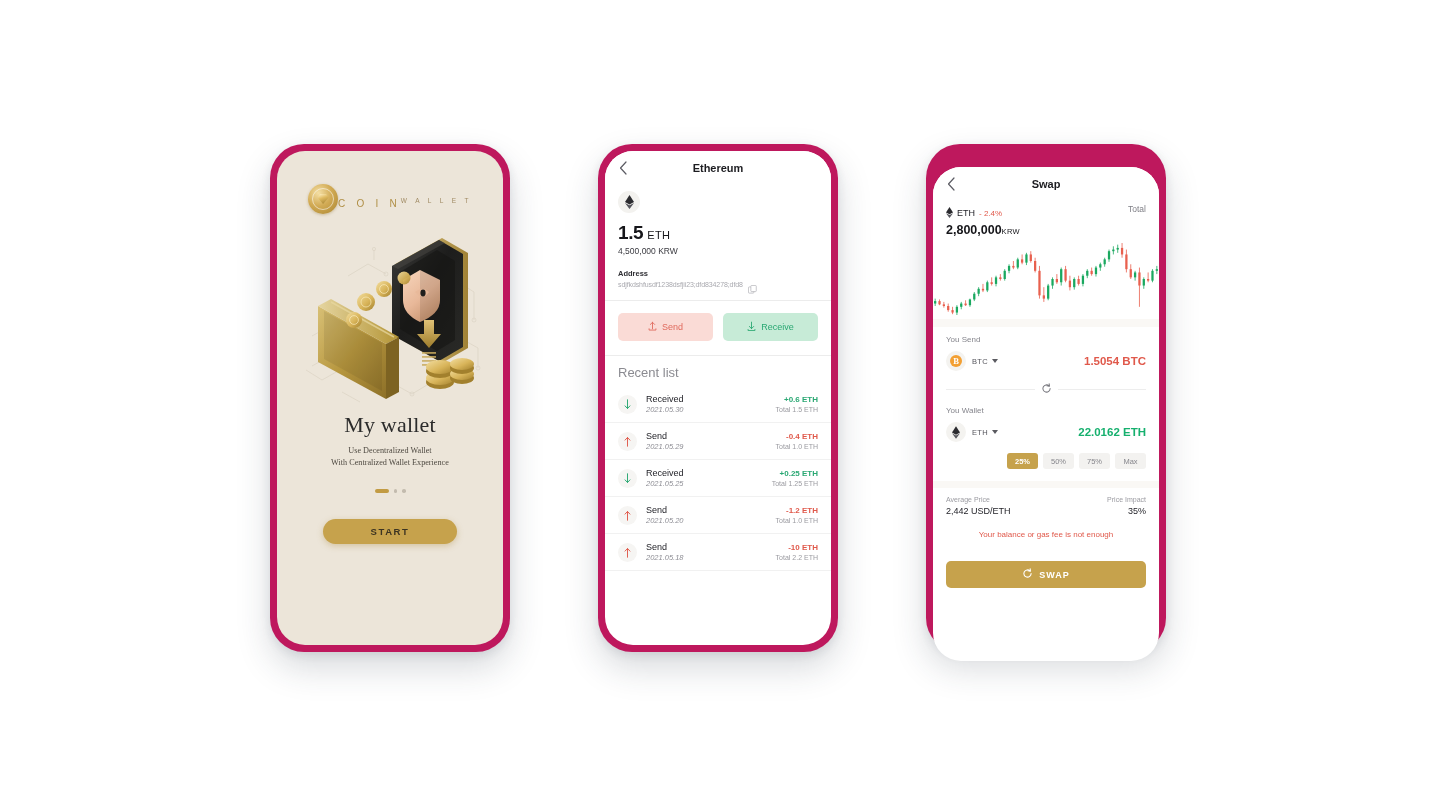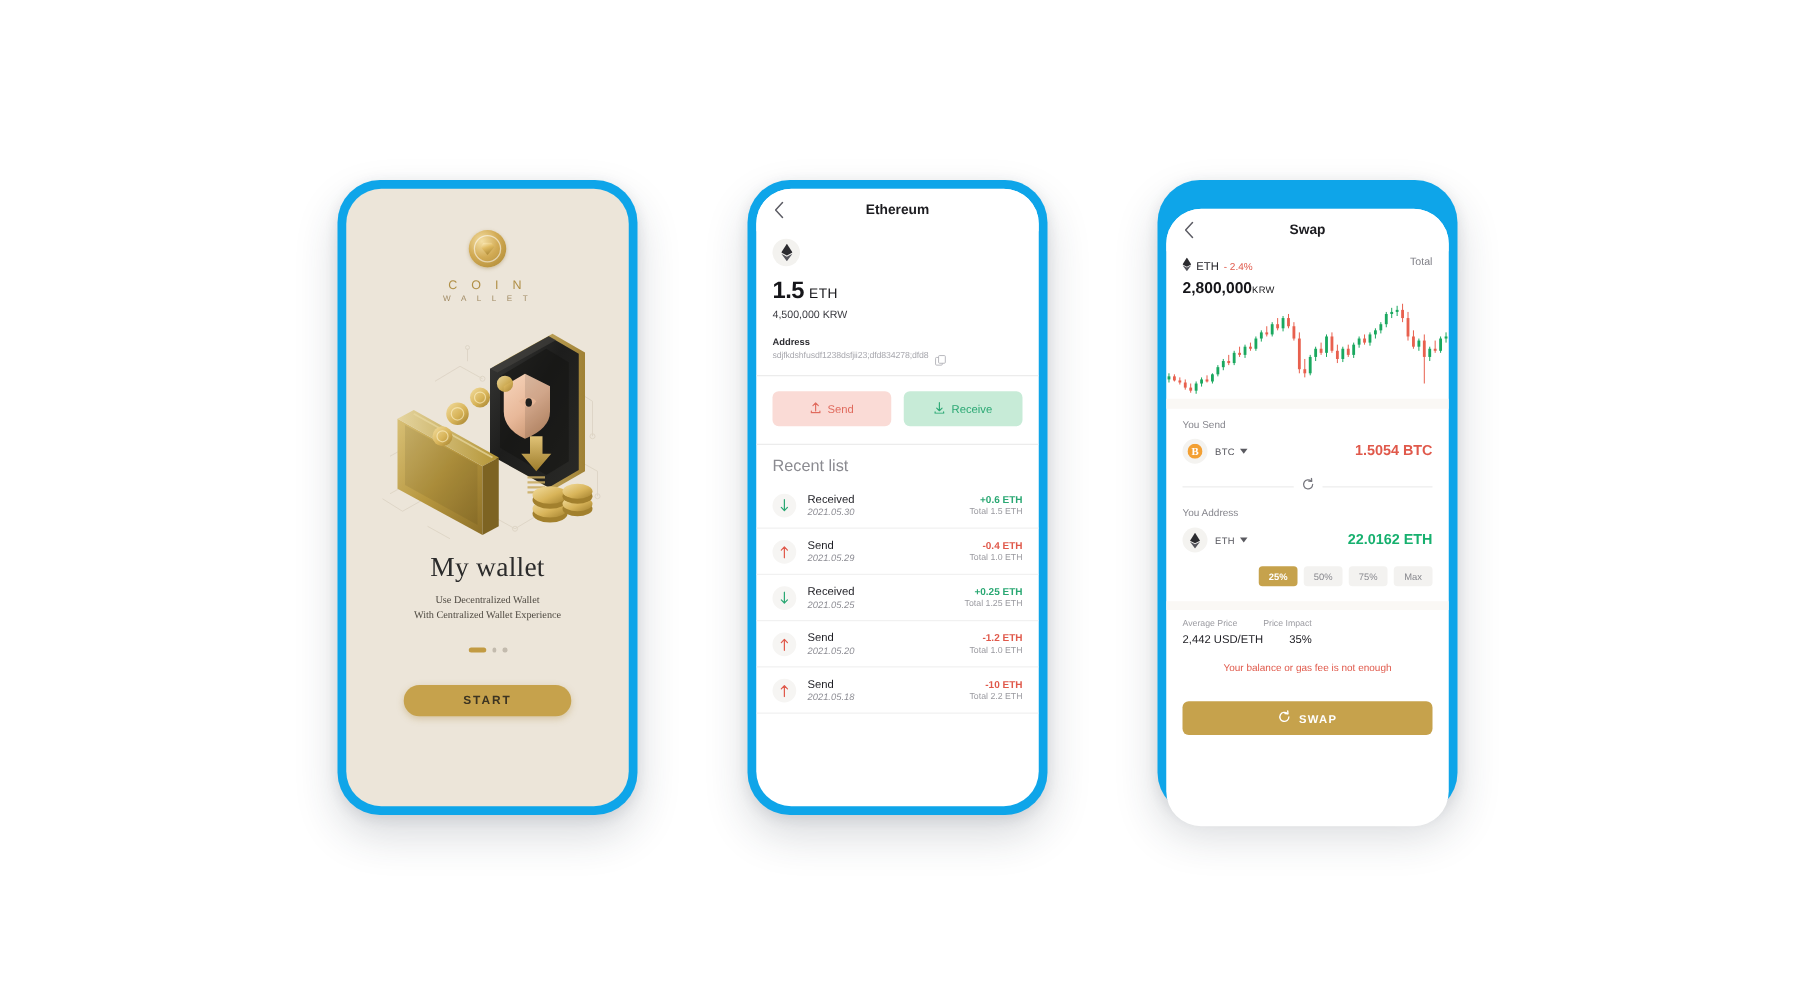--- a/index.html
+++ b/index.html
@@ -15,37 +15,37 @@
     display: flex;
     align-items: center;
     justify-content: center;
     gap: 88px;
   }
 
   
   .phone {
     position: relative;
     width: 240px; height: 508px;
-    background: #0ea5e9;
+    background: #be185d;
     border-radius: 34px;
     padding: 7px;
     box-shadow: 0 16px 34px rgba(40,48,66,.18), 0 3px 10px rgba(40,48,66,.10);
     flex: 0 0 auto;
   }
   .screen {
     width: 100%; height: 100%;
     border-radius: 28px;
     overflow: hidden;
     position: relative;
     background: #ffffff;
   }
 
   
   .s1 { background: #ece5d9; display: flex; flex-direction: column; align-items: center; }
-  .logo-wrap { margin-top: 33px; display: flex; flex-direction: column; align-items: center; }
+  .logo-wrap { margin-top: 33px; display: flex; flex-direction: row; align-items: center; }
   .logo-coin {
     width: 30px; height: 30px; border-radius: 50%;
     background: radial-gradient(circle at 35% 30%, #f4dfa4 0%, #d2ab55 45%, #a9842f 100%);
     display: flex; align-items: center; justify-content: center;
     box-shadow: 0 1px 3px rgba(140,110,40,.35);
   }
   .logo-coin::before {
     content: ""; width: 20px; height: 20px; border-radius: 50%;
     border: 1.2px solid rgba(255,255,255,.55);
     position: absolute;
@@ -181,21 +181,21 @@
 
   .pct-row { display: flex; gap: 5px; justify-content: flex-end; padding: 11px 13px 0; }
   .pct {
     min-width: 31px; height: 16px; border-radius: 3px; border: none; cursor: pointer;
     font-size: 7.5px; background: #f3f2f0; color: #86868c;
     display: flex; align-items: center; justify-content: center;
   }
   .pct.on { background: #c6a24c; color: #fff; font-weight: bold; }
 
   .info-sep { height: 7px; background: #faf8f5; margin-top: 12px; }
-  .price-info { display: flex; justify-content: flex-start; padding: 8px 13px 0; }
+  .price-info { display: flex; justify-content: space-between; padding: 8px 13px 0; }
   .pi-lab { font-size: 7px; color: #9b9ba1; }
   .pi-val { font-size: 9px; color: #1d1d23; margin-top: 3px; font-weight: 500; }
   .pi-right { text-align: right; }
   .warn { text-align: center; font-size: 8px; color: #e0594b; margin-top: 14px; }
   .swap-btn {
     margin: 22px 13px 0; height: 27px; border-radius: 5px; border: none; cursor: pointer;
     background: #c6a24c; color: #fff; font-size: 9px; font-weight: bold; letter-spacing: 1px;
     display: flex; align-items: center; justify-content: center; gap: 6px;
   }
 </style>
@@ -655,21 +655,21 @@
             <svg width="11" height="11" viewBox="0 0 14 14">
               <path d="M11.6 7 a4.6 4.6 0 1 1 -1.4 -3.3" fill="none" stroke="#77777e" stroke-width="1.3" stroke-linecap="round"></path>
               <path d="M10.4 0.9 L10.7 4 L7.6 3.6" fill="none" stroke="#77777e" stroke-width="1.3" stroke-linecap="round" stroke-linejoin="round"></path>
             </svg>
           </span>
           <span class="ln"></span>
         </div>
       </div>
 
       <div class="swap-sec">
-        <div class="swap-label">You Address</div>
+        <div class="swap-label">You Wallet</div>
         <div class="swap-row">
           <span class="tok-badge">
             <svg width="8" height="13" viewBox="0 0 9 14">
                 <path d="M4.5 0 L9 7 L4.5 9.4 L0 7 Z" fill="#2b2b2f"></path>
                 <path d="M4.5 10.3 L9 7.9 L4.5 14 L0 7.9 Z" fill="#55555c"></path>
               </svg>
           </span>
           <span class="tok-name">ETH</span>
           <span class="caret"></span>
           <span class="swap-amt recv">22.0162 ETH</span>

